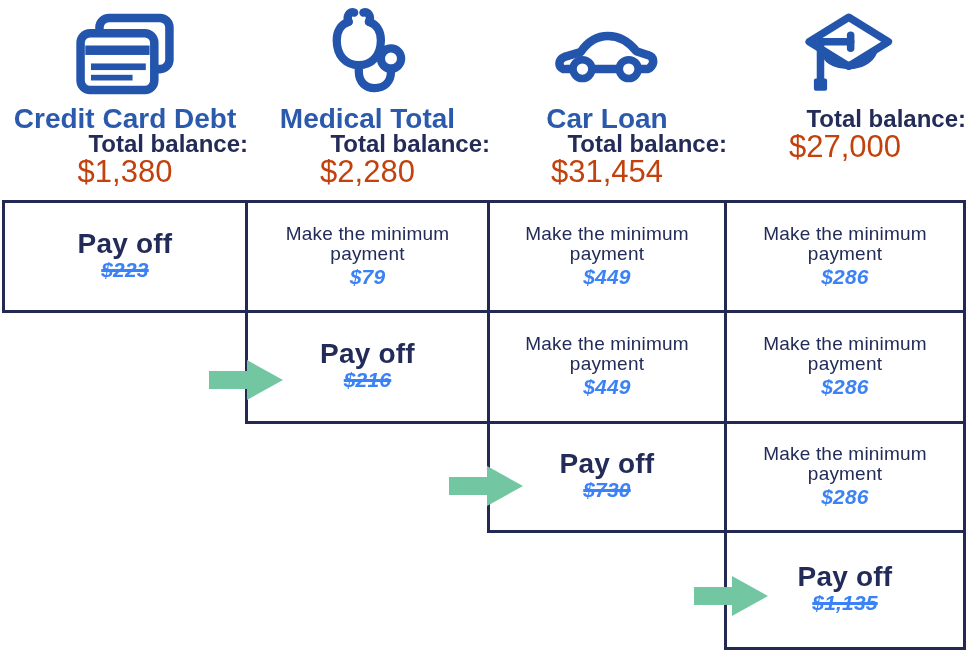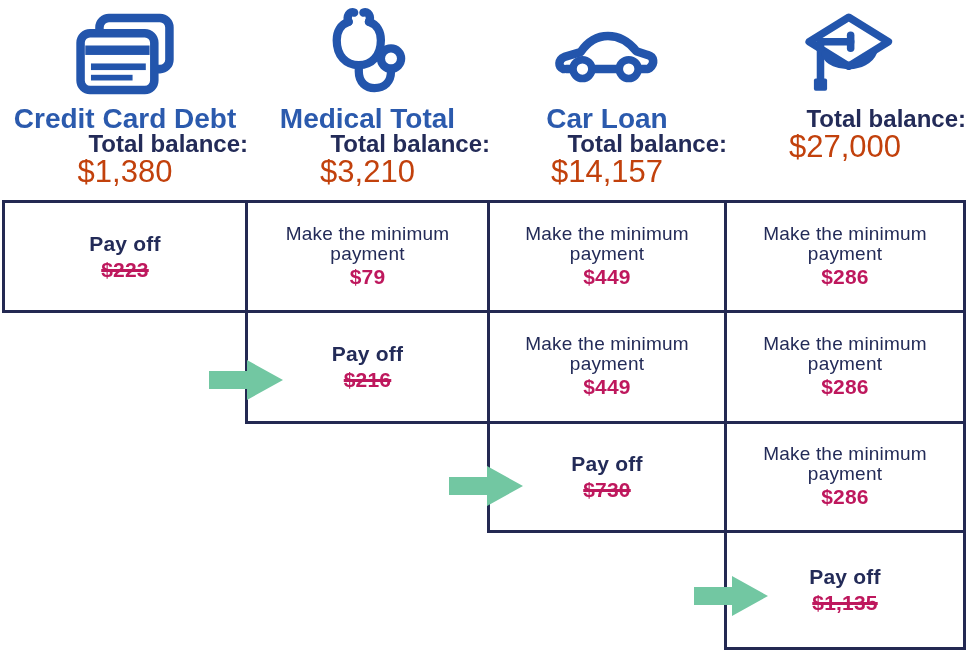--- a/index.html
+++ b/index.html
@@ -22,22 +22,22 @@
   .r2{top:310px;height:114px;}
   .r3{top:421px;height:112px;}
   .r4{top:530px;height:120px;}
   
   .cell{
     position:absolute;box-sizing:border-box;border:3px solid #232952;background:#ffffff;
     display:flex;flex-direction:column;justify-content:center;align-items:center;
     text-align:center;z-index:1;
   }
   .cell-label{font-size:19px;line-height:20px;color:#232B58;max-width:205px;letter-spacing:.2px;}
-  .payoff .cell-label{font-size:21px;font-weight:bold;line-height:26px;}
-  .cell-amount{font-size:21px;font-weight:bold;color:#be185d;line-height:26px;letter-spacing:.2px;}
+  .payoff .cell-label{font-size:28px;font-weight:bold;line-height:26px;}
+  .cell-amount{font-size:21px;font-weight:bold;color:#3b82f6;line-height:26px;letter-spacing:.2px;font-style:italic;}
   .strike{text-decoration:line-through;text-decoration-thickness:2.5px;}
   
   .arrow{position:absolute;z-index:5;width:74px;height:40px;}
   .a1{left:209px;top:360px;}
   .a2{left:449px;top:466px;}
   .a3{left:694px;top:576px;}
 </style>
 </head>
 <body>
 
@@ -67,37 +67,37 @@
           <path d="M29 15 C20 18 16 26 16 35 C16 52 26 62 40 62 C54 62 64 52 64 35 C64 26 60 18 51 15"></path>
           <path d="M29 15 C26 9 30 3 35 5"></path>
           <path d="M51 15 C54 9 50 3 45 5"></path>
           <path d="M40 62 L40 69 C40 81 48 87 57 87 C68 87 75 80 75 69 L75 66"></path>
           <circle cx="75" cy="55" r="11"></circle>
         </g>
       </svg>
     </div>
     <div class="debt-title">Medical Total</div>
     <div class="balance-label">Total balance:</div>
-    <div class="balance-value">$3,210</div>
+    <div class="balance-value">$2,280</div>
   </div>
 
   <div class="col-head c3">
     <div class="icon-box">
       <svg width="106" height="68" viewBox="0 0 112 72">
         <g fill="none" stroke="#2355AC" stroke-width="9" stroke-linejoin="round" stroke-linecap="round">
           <path d="M10 52 C4 50 4 42 11 39 L28 34 C37 21 47 17 57 17 C69 17 79 23 87 33 L99 37 C106 39 107 46 101 51"></path>
           <path d="M13 52 L99 52"></path>
         </g>
         <circle cx="30" cy="52" r="10" fill="#ffffff" stroke="#2355AC" stroke-width="8"></circle>
         <circle cx="79" cy="52" r="10" fill="#ffffff" stroke="#2355AC" stroke-width="8"></circle>
       </svg>
     </div>
     <div class="debt-title">Car Loan</div>
     <div class="balance-label">Total balance:</div>
-    <div class="balance-value">$14,157</div>
+    <div class="balance-value">$31,454</div>
   </div>
 
   <div class="col-head c4">
     <div class="icon-box">
       <svg width="98" height="88" viewBox="0 0 104 92">
         <g fill="none" stroke="#2355AC" stroke-width="8" stroke-linejoin="round" stroke-linecap="round">
           <path d="M56 7 L98 33 L56 59 L14 33 Z"></path>
           <path d="M58 26 L58 40"></path>
           <path d="M58 33 L26 33"></path>
           <path d="M26 33 L26 72"></path>

